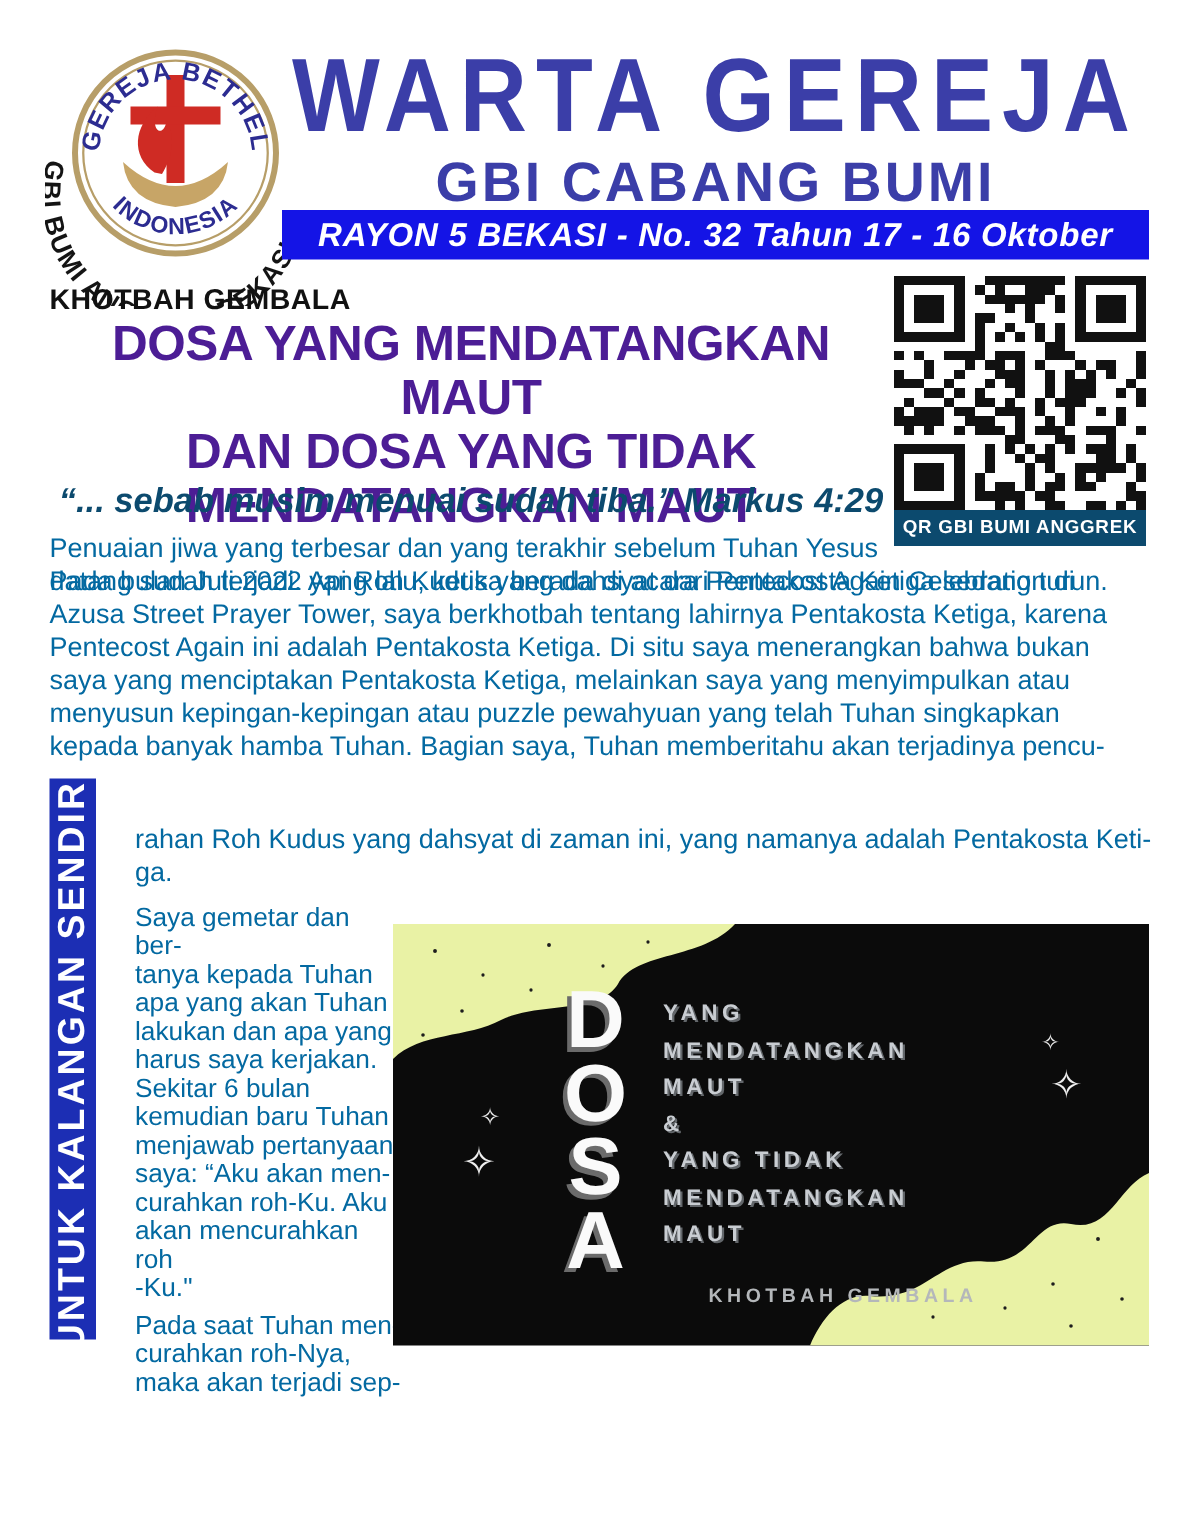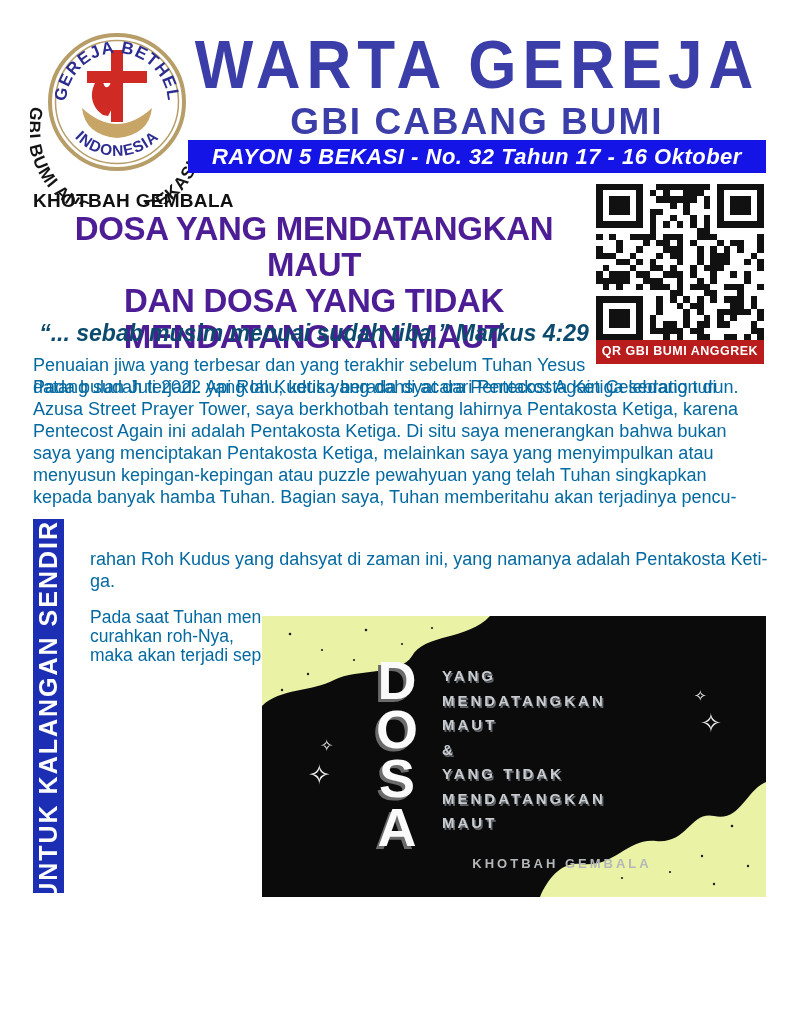--- a/index.html
+++ b/index.html
@@ -29,21 +29,21 @@
   .p1{left:33px;top:354px;width:740px;}
   .p2a{left:33px;top:376px;width:740px;}
   .p2b{left:90px;top:530px;width:690px;margin-top:18px;}
   .p3{left:90px;top:574px;width:690px;}
   .leftcol{left:90px;top:602px;width:178px;font-size:17.5px;line-height:19px;}
   .leftcol .para2{margin-top:6px;}
 
   
   .qr-box{left:596px;top:184px;width:168px;}
   .qr-box svg{display:block;background:#fff;}
-  .qr-label{width:168px;height:26px;margin-top:-2px;background:#b91c1c;color:#fff;
+  .qr-label{width:168px;height:26px;margin-top:-2px;background:#0c4a6e;color:#fff;
     font-size:12.5px;font-weight:700;line-height:26px;text-align:center;letter-spacing:.5px;}
 
   
   .side-label{left:33px;top:519px;width:31px;height:374px;
     background:var(--side-label-blue,#1c2eb4);display:flex;align-items:center;justify-content:center;}
   .side-label span{writing-mode:vertical-rl;transform:rotate(180deg);
     color:#fff;font-size:25px;font-weight:800;letter-spacing:2px;white-space:nowrap;}
 
   
   .poster{left:262px;top:616px;width:504px;height:281px;background:var(--poster-black,#0b0b0b);}
@@ -427,20 +427,32 @@
   <div class="abs bodytext p2a lines">Pada bulan Juli 2022 yang lalu, ketika berada di acara Pentecost Again Celebration di
 Azusa Street Prayer Tower, saya berkhotbah tentang lahirnya Pentakosta Ketiga, karena
 Pentecost Again ini adalah Pentakosta Ketiga. Di situ saya menerangkan bahwa bukan
 saya yang menciptakan Pentakosta Ketiga, melainkan saya yang menyimpulkan atau
 menyusun kepingan-kepingan atau puzzle pewahyuan yang telah Tuhan singkapkan
 kepada banyak hamba Tuhan. Bagian saya, Tuhan memberitahu akan terjadinya pencu-</div>
   <div class="abs bodytext p2b lines">rahan Roh Kudus yang dahsyat di zaman ini, yang namanya adalah Pentakosta Keti-
 ga.</div>
 
   <div class="abs bodytext leftcol">
+    <div class="lines">Saya gemetar dan ber-
+tanya kepada Tuhan
+apa yang akan Tuhan
+lakukan dan apa yang
+harus saya kerjakan.
+Sekitar 6 bulan
+kemudian baru Tuhan
+menjawab pertanyaan
+saya: “Aku akan men-
+curahkan roh-Ku. Aku
+akan mencurahkan roh
+-Ku."</div>
     <div class="lines para2">Pada saat Tuhan men-
 curahkan roh-Nya,
 maka akan terjadi sep-</div>
   </div>
 
   <div class="abs side-label">
     <span>UNTUK KALANGAN SENDIRI</span>
   </div>
 
   <div class="abs poster">

